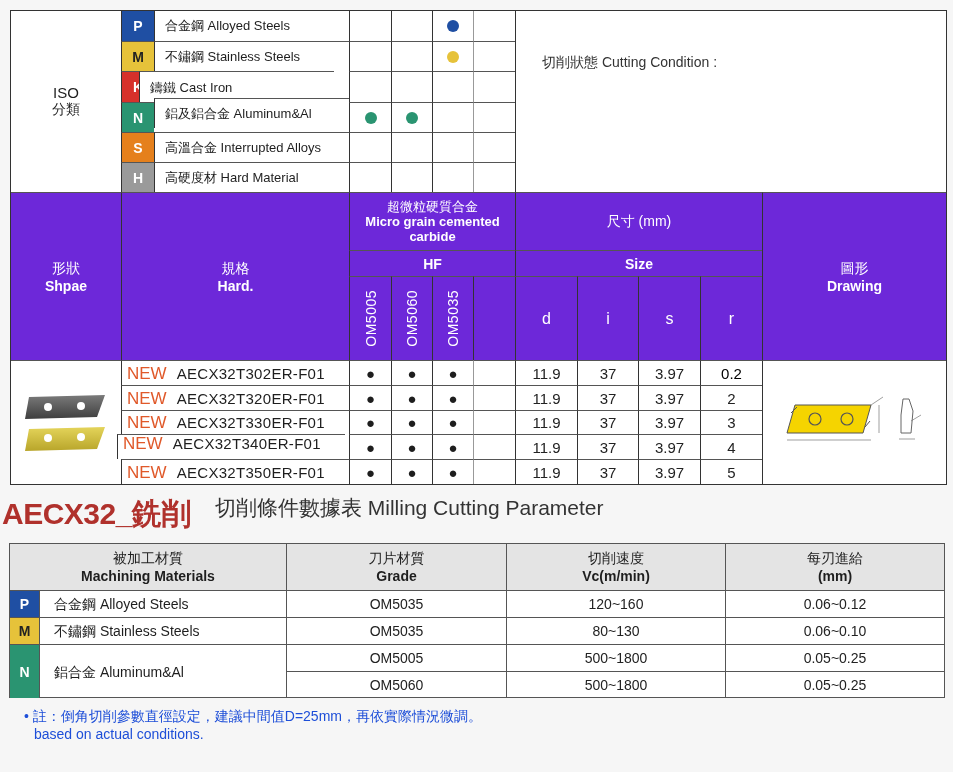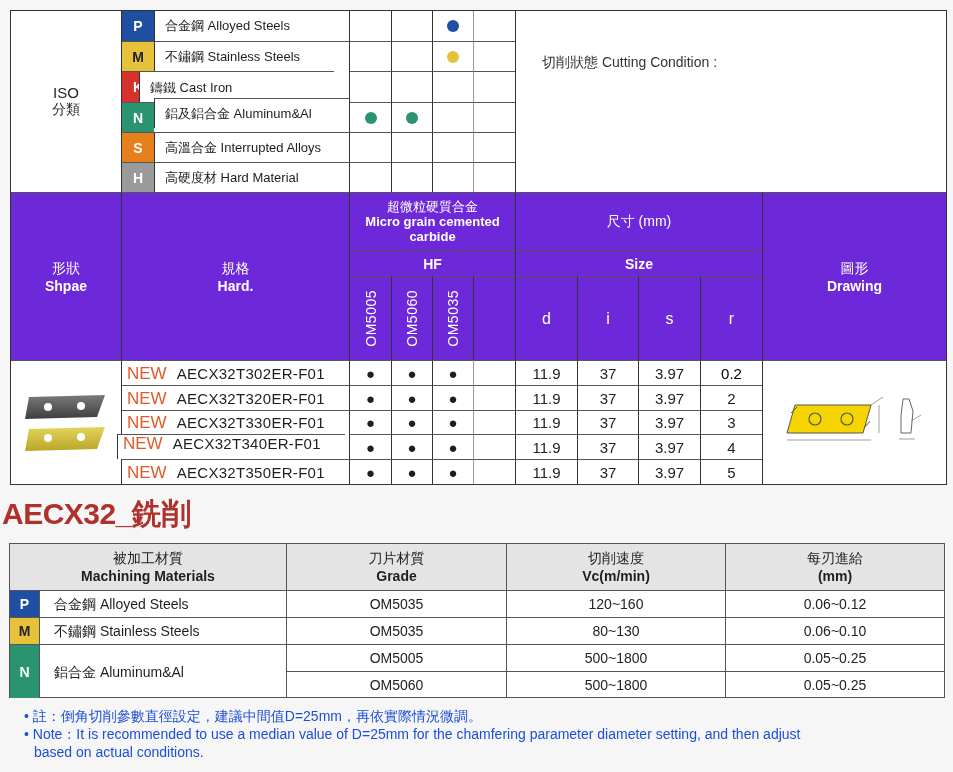--- a/index.html
+++ b/index.html
@@ -259,20 +259,21 @@
       <line x1="96" y1="12" x2="108" y2="4" stroke="#777" stroke-width="0.7"></line>
       <path d="M128 6 L134 6 L138 18 L136 40 L126 40 L126 22 Z" fill="none" stroke="#666" stroke-width="1"></path>
       <line x1="124" y1="46" x2="140" y2="46" stroke="#777" stroke-width="0.7"></line>
       <line x1="136" y1="28" x2="146" y2="22" stroke="#777" stroke-width="0.7"></line>
     </svg>
   </div>
 </div>
 
 <div class="abs" style="left:2px;top:494px;height:40px;display:flex;align-items:flex-start;">
   <span style="font-size:30px;font-weight:bold;color:#b0312c;letter-spacing:-0.5px;">AECX32_銑削</span>
+  <span style="font-size:21px;color:#333;margin-left:24px;">切削條件數據表 Milling Cutting Parameter</span>
 </div>
 
 <div class="abs" style="left:9px;top:543px;width:936px;height:155px;border:1px solid #555;background:#fff;">
   <div id="param-headers">
       <div class="cell lt-hdr" style="left: 0px; top: 0px; width: 276px; height: 46px; flex-direction: column; line-height: 18px; border-left-color: rgb(85, 85, 85);">
         <div style="font-size: 14px;">被加工材質</div>
         <div style="font-size: 14px; font-weight: bold;">Machining Materials</div>
       </div>
       <div class="cell lt-hdr bl" style="left: 276px; top: 0px; width: 220px; height: 46px; flex-direction: column; line-height: 18px; border-left-color: rgb(85, 85, 85);">
         <div style="font-size: 14px;">刀片材質</div>
@@ -304,15 +305,14 @@
       <div class="cell bt bl lt" style="left: 496px; top: 100px; width: 219px; height: 27px; border-left-color: rgb(85, 85, 85); color: rgb(34, 34, 34);">500~1800</div>
       <div class="cell bt bl lt" style="left: 715px; top: 100px; width: 219px; height: 27px; border-left-color: rgb(85, 85, 85); color: rgb(34, 34, 34);">0.05~0.25</div>
       <div class="cell bt bl lt" style="left: 276px; top: 127px; width: 220px; height: 27px; border-left-color: rgb(85, 85, 85); color: rgb(34, 34, 34);">OM5060</div>
       <div class="cell bt bl lt" style="left: 496px; top: 127px; width: 219px; height: 27px; border-left-color: rgb(85, 85, 85); color: rgb(34, 34, 34);">500~1800</div>
       <div class="cell bt bl lt" style="left: 715px; top: 127px; width: 219px; height: 27px; border-left-color: rgb(85, 85, 85); color: rgb(34, 34, 34);">0.05~0.25</div>
     </div>
 </div>
 
 <div class="abs" style="left:24px;top:707px;width:910px;font-size:14px;color:#1d4ed8;line-height:18px;">
   <div>• 註：倒角切削參數直徑設定，建議中間值D=25mm，再依實際情況微調。</div>
-  <div>• Note：It is recommended to use a median value of D=25mm for the chamfering parameter diameter setting, and then adjust</div>
   <div style="padding-left:10px;">based on actual conditions.</div>
 </div>
 
 </body></html>

